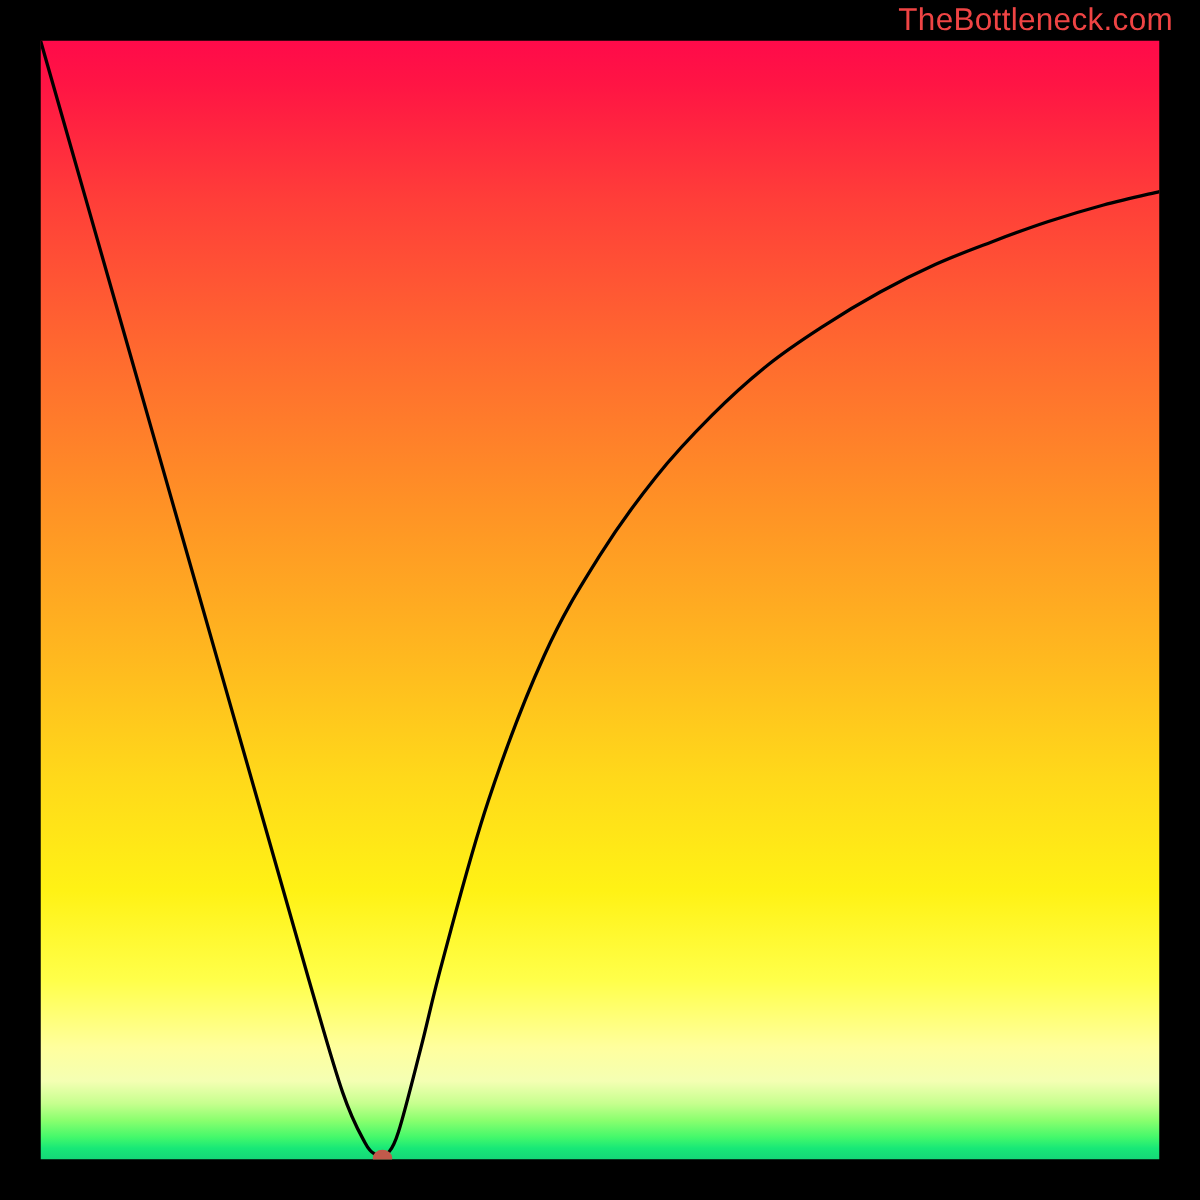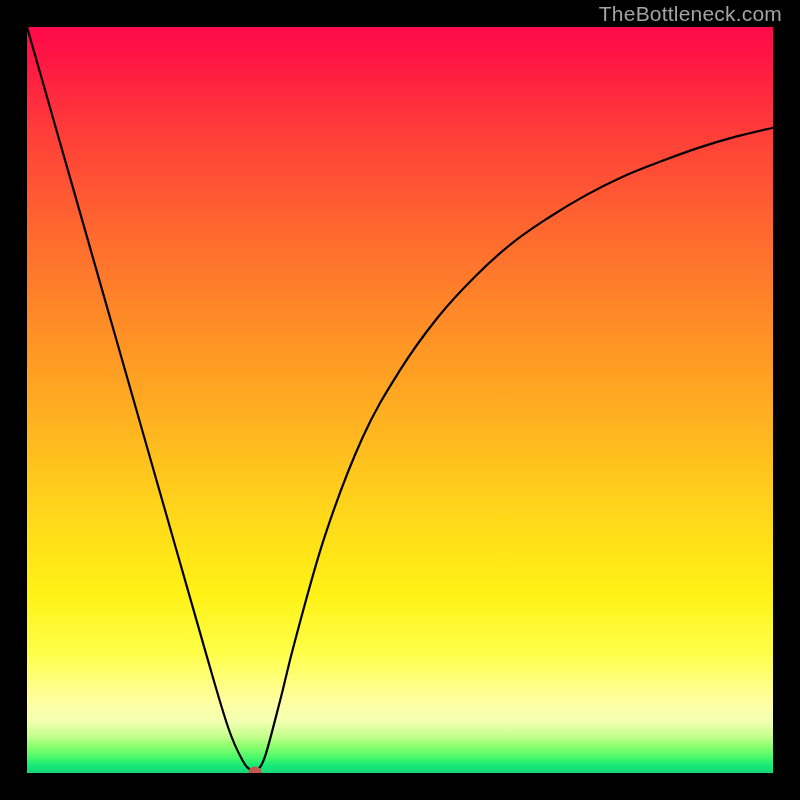--- a/index.html
+++ b/index.html
@@ -10,21 +10,21 @@
     position: absolute;
     top: 0; left: 0;
     width: 800px; height: 800px;
     background: #000;
   }
 
   .watermark {
     position: absolute;
     top: 2px;
     right: 18px;
-    color: #a3a3a3;
+    color: #ef4444;
     font-size: 21px;
     font-weight: 400;
     letter-spacing: 0.2px;
   }
 
   .plot-area {
     position: absolute;
     left: 27px;
     top: 27px;
     width: 746px;   

